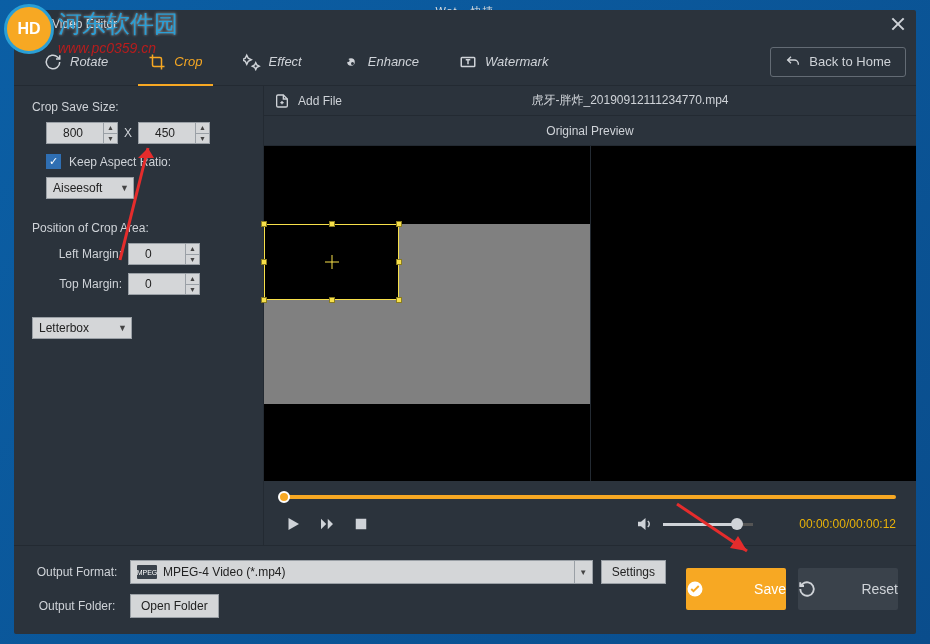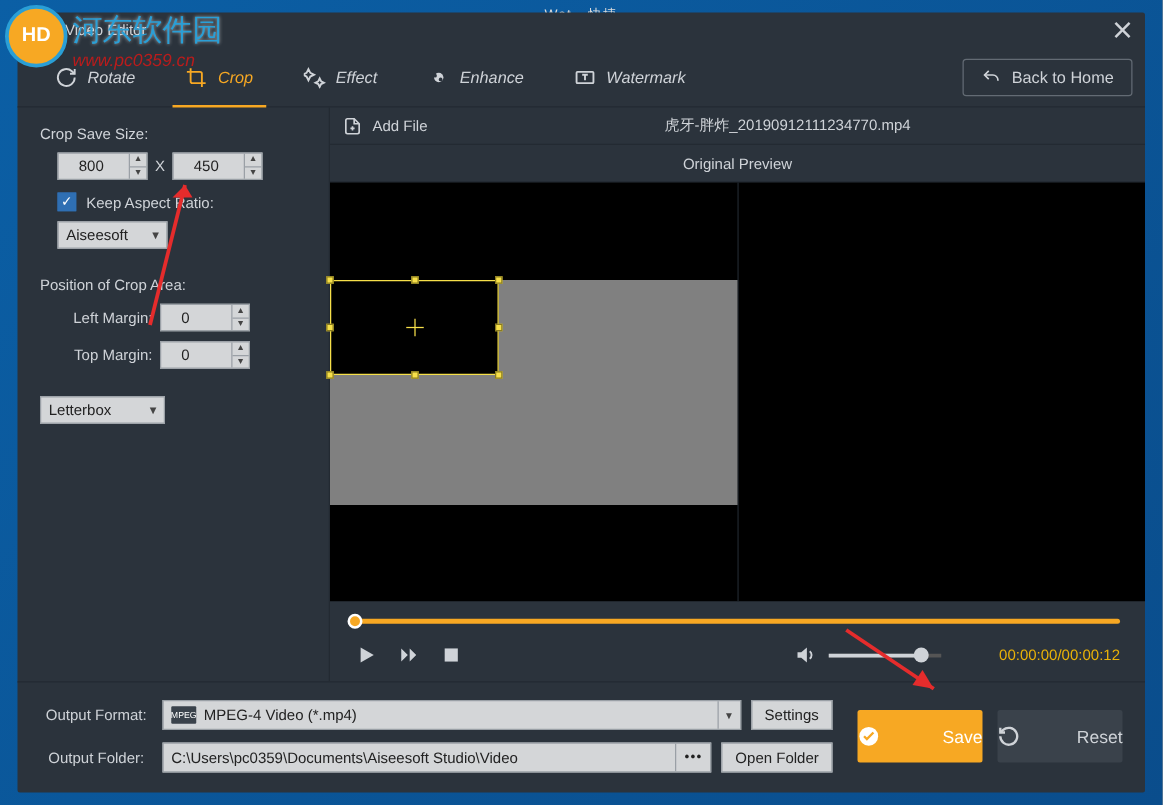--- a/index.html
+++ b/index.html
@@ -331,24 +331,20 @@
         <span class="flabel">Output Format:</span>
         <div class="text-input">
           <span class="fmt-icon">MPEG</span>
           <span>MPEG-4 Video (*.mp4)</span>
           <div class="drop-arrow">▼</div>
         </div>
         <div class="small-btn">Settings</div>
       </div>
       <div class="footer-row">
         <span class="flabel">Output Folder:</span>
-        <div class="text-input">
-          <span>C:\Users\pc0359\Documents\Aiseesoft Studio\Video</span>
-          <div class="dots">•••</div>
-        </div>
         <div class="small-btn">Open Folder</div>
       </div>
     </div>
     <div class="footer-right">
       <div class="big-btn save-btn">
         <span class="ico">
           <svg viewBox="0 0 24 24" width="18" height="18">
               <circle cx="12" cy="12" r="10" fill="#fff"></circle>
               <path d="M7 12l3 3 7-7" fill="none" stroke="#f7a823" stroke-width="2.5"></path>
             </svg>

